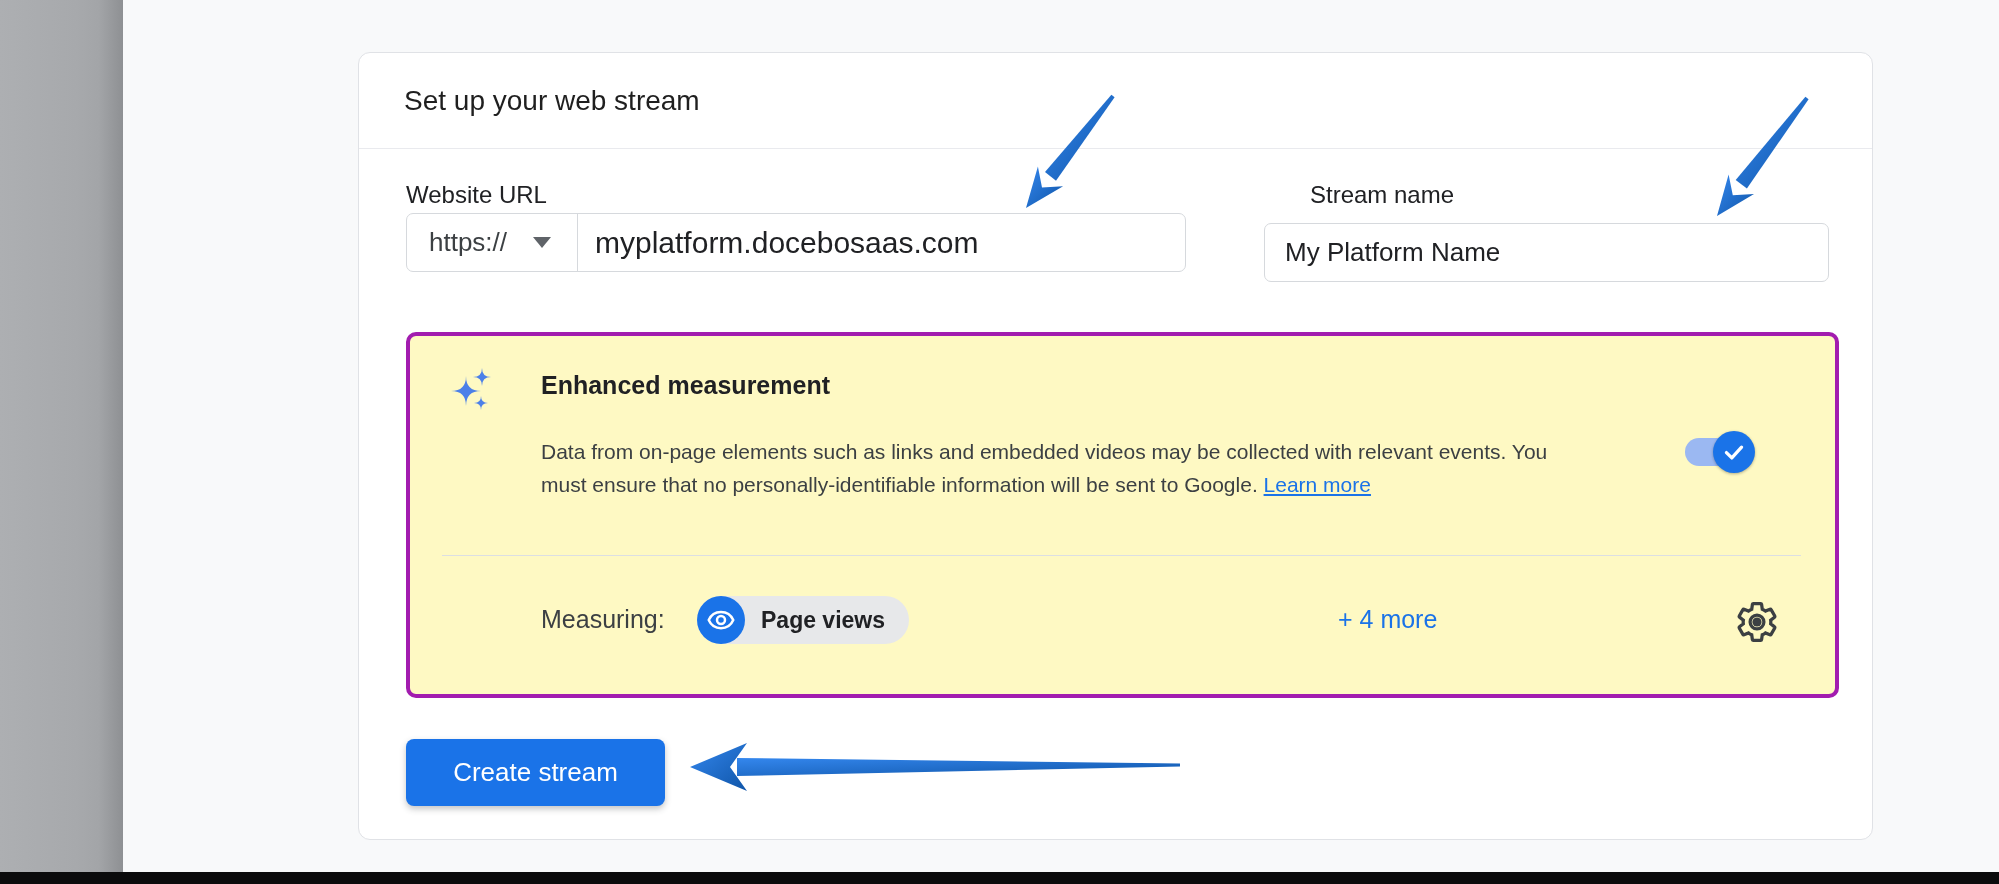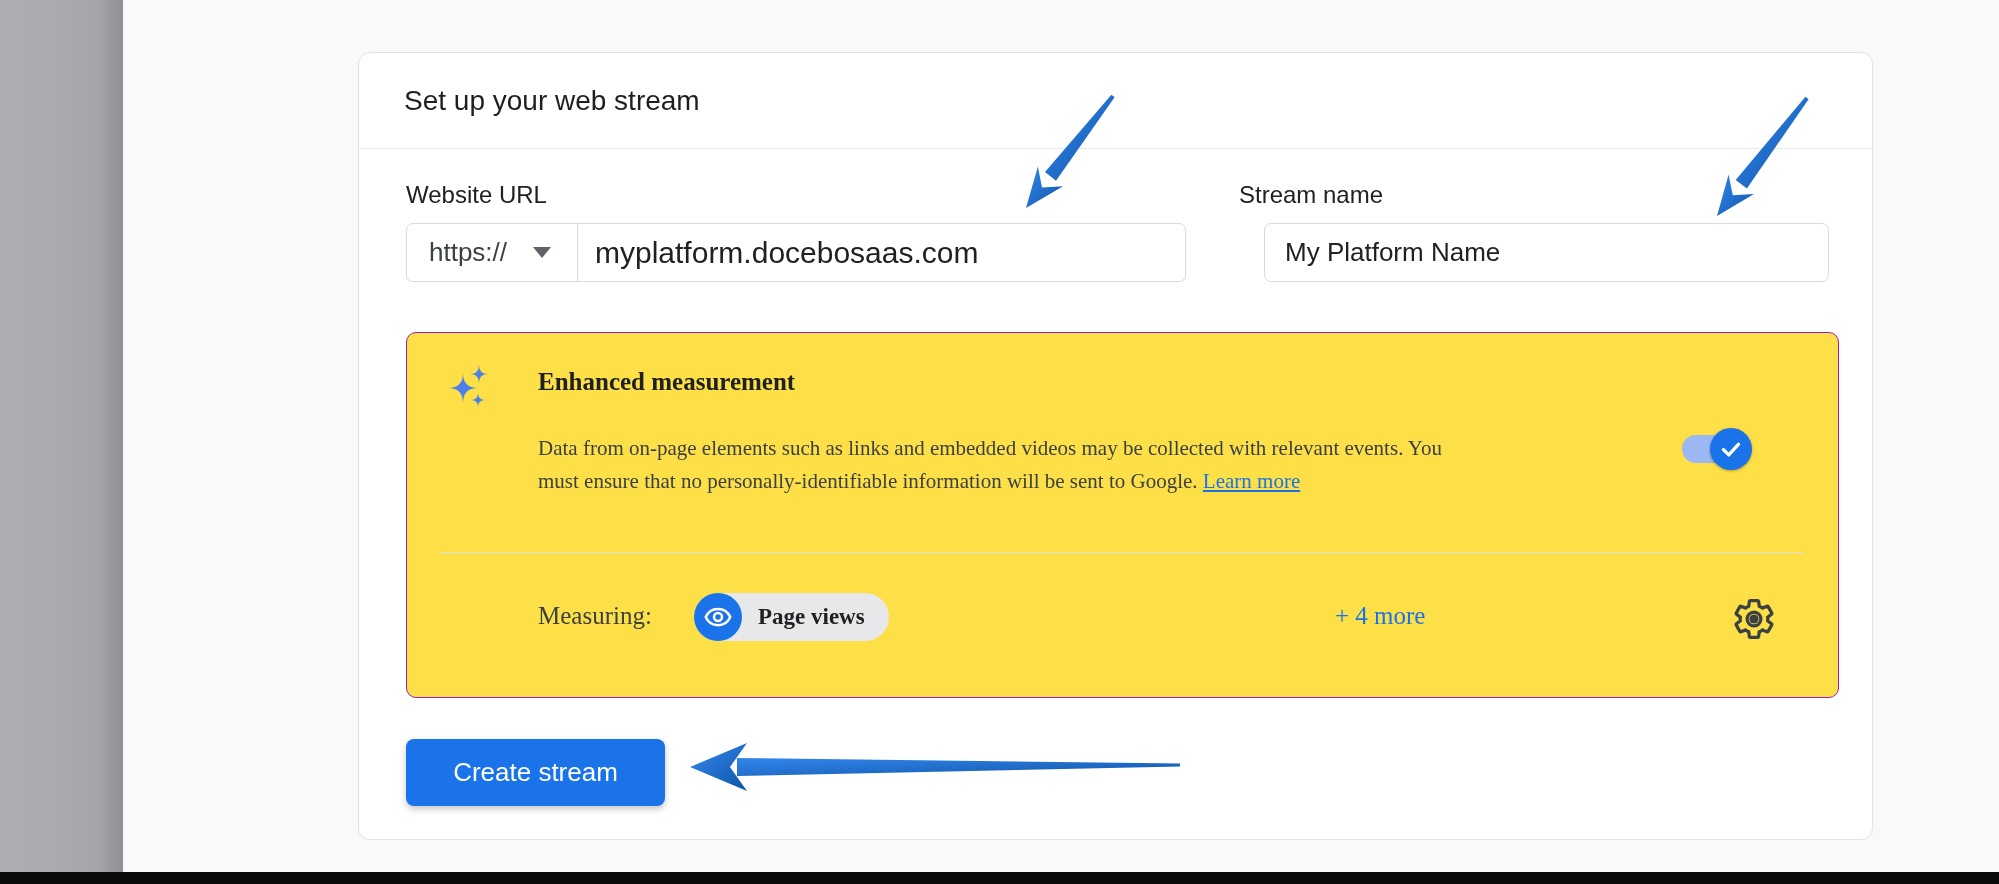--- a/index.html
+++ b/index.html
@@ -10,36 +10,36 @@
   .bottom-bar{position:absolute;left:0;top:872px;width:1999px;height:12px;background:#0b0b0c;}
 
   .card{position:absolute;left:358px;top:52px;width:1515px;height:788px;background:#ffffff;
         border:1px solid #e0e2e6;border-radius:12px;box-sizing:border-box;}
   .card-header{height:96px;border-bottom:1px solid #e9eaee;display:flex;align-items:center;
                padding-left:45px;box-sizing:border-box;}
   .card-title{font-size:28px;color:#1f1f1f;}
 
   .field-label{position:absolute;font-size:24px;color:#202124;}
   .lbl-url{left:47px;top:128px;}
-  .lbl-stream{left:880px;top:128px;}
+  .lbl-stream{left:951px;top:128px;}
 
-  .url-group{position:absolute;left:47px;top:170px;width:780px;height:59px;background:#fff;
+  .url-group{position:absolute;left:47px;top:160px;width:780px;height:59px;background:#fff;
              border:1px solid #d6d9dd;border-radius:7px;box-sizing:border-box;display:flex;}
   .protocol{width:171px;display:flex;align-items:center;padding-left:22px;box-sizing:border-box;
             border-right:1px solid #d6d9dd;font-size:26px;color:#3c4043;cursor:pointer;}
   .caret{width:0;height:0;border-left:9px solid transparent;border-right:9px solid transparent;
          border-top:11px solid #5f6368;margin-left:26px;}
   .url-input{flex:1;border:none;outline:none;background:transparent;font-family:Liberation Sans, sans-serif;
              font-size:30px;color:#202124;padding:0 0 0 17px;}
   .stream-input{position:absolute;left:905px;top:170px;width:565px;height:59px;border:1px solid #d6d9dd;
                 border-radius:7px;box-sizing:border-box;font-family:"Liberation Sans",sans-serif;
                 font-size:26px;color:#202124;padding:0 0 0 20px;outline:none;background:#fff;}
 
-  .enh-box{position:absolute;left:47px;top:279px;width:1433px;height:366px;background:#fde047;
-           border:1px solid #a21caf;border-radius:10px;box-sizing:border-box;font-family:Liberation Serif, serif;}
+  .enh-box{position:absolute;left:47px;top:279px;width:1433px;height:366px;background:#fef9c3;
+           border:4px solid #a21caf;border-radius:10px;box-sizing:border-box;}
   .sparkle{position:absolute;left:39px;top:29px;}
   .enh-title{position:absolute;left:131px;top:35px;font-size:25px;font-weight:bold;color:#202124;}
   .enh-desc{position:absolute;left:131px;top:99px;width:1175px;font-size:21px;line-height:33px;color:#3c4043;}
   .desc-b{display:block;white-space:nowrap;font-weight:bold;color:#202124;}
   .learn-more{color:#1a73e8;text-decoration:underline;cursor:pointer;}
 
   .toggle{position:absolute;left:1275px;top:102px;width:66px;height:28px;background:#9bb8f2;
           border-radius:14px;cursor:pointer;}
   .knob{position:absolute;left:28px;top:-7px;width:42px;height:42px;border-radius:50%;background:#1a73e8;
         display:flex;align-items:center;justify-content:center;box-shadow:0 1px 3px rgba(0,0,0,.3);}

